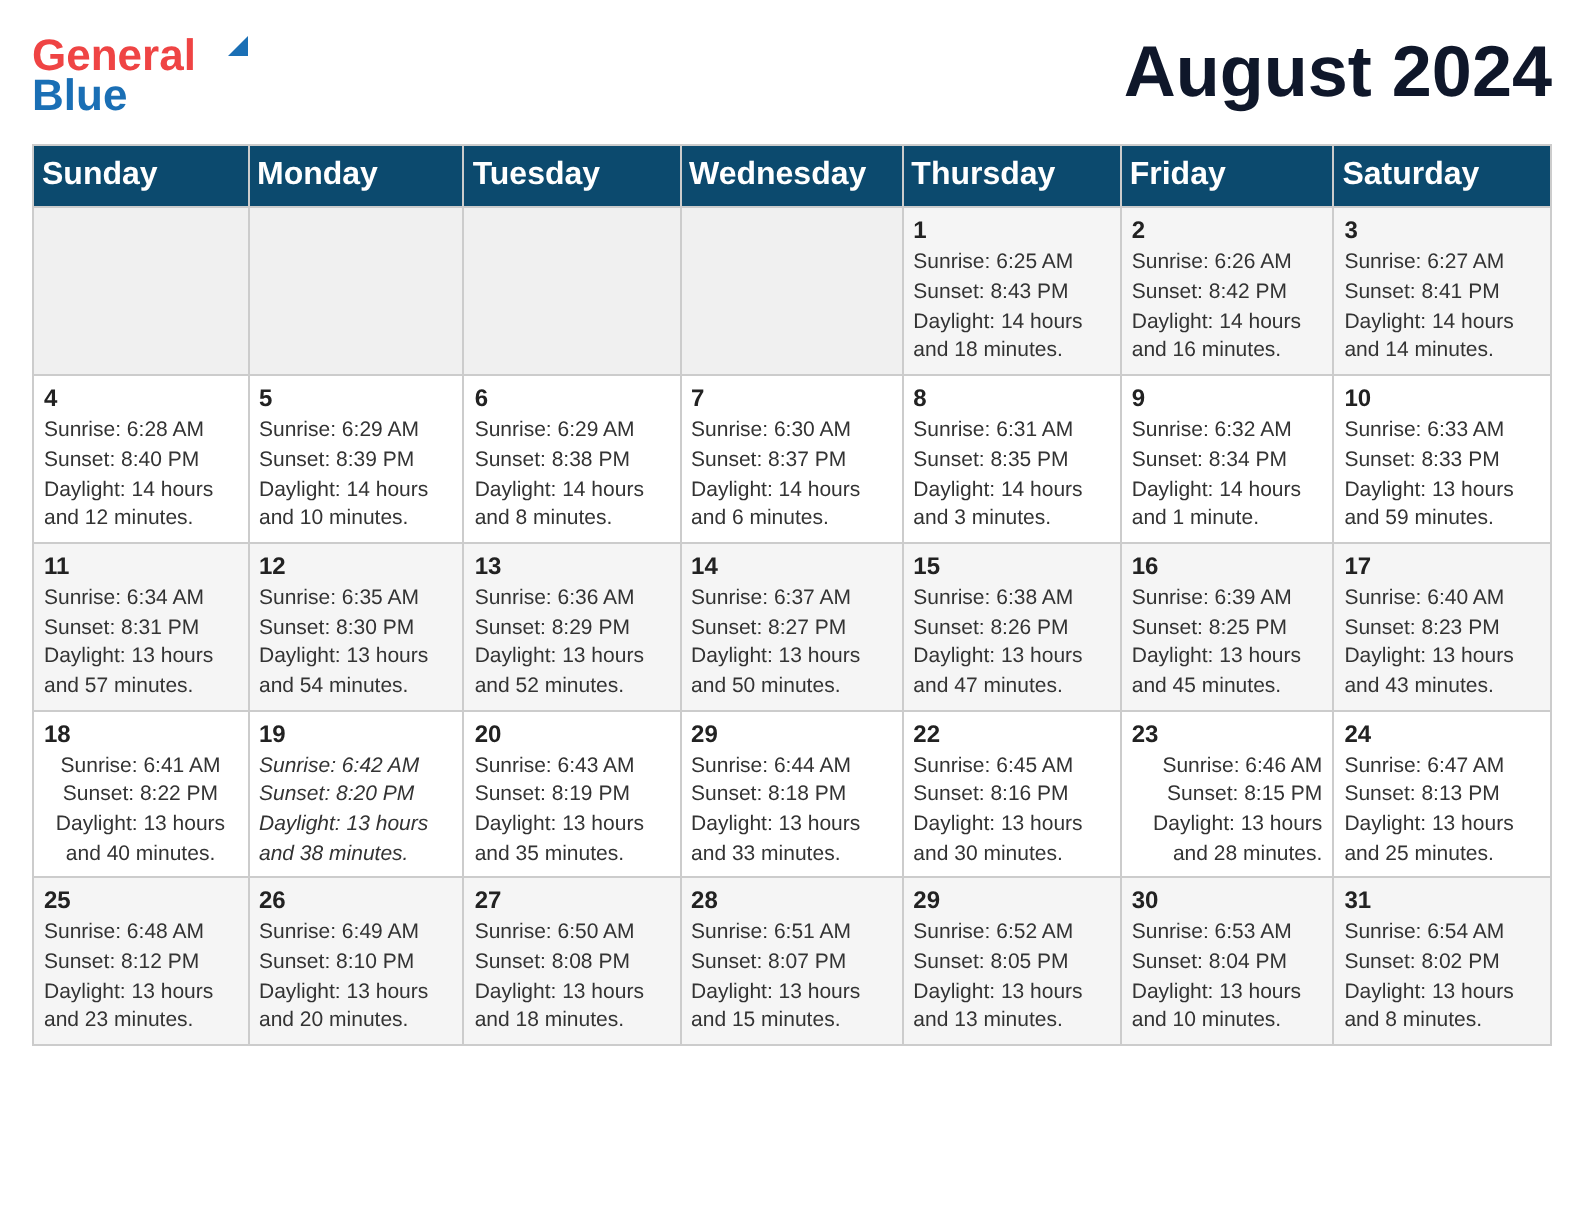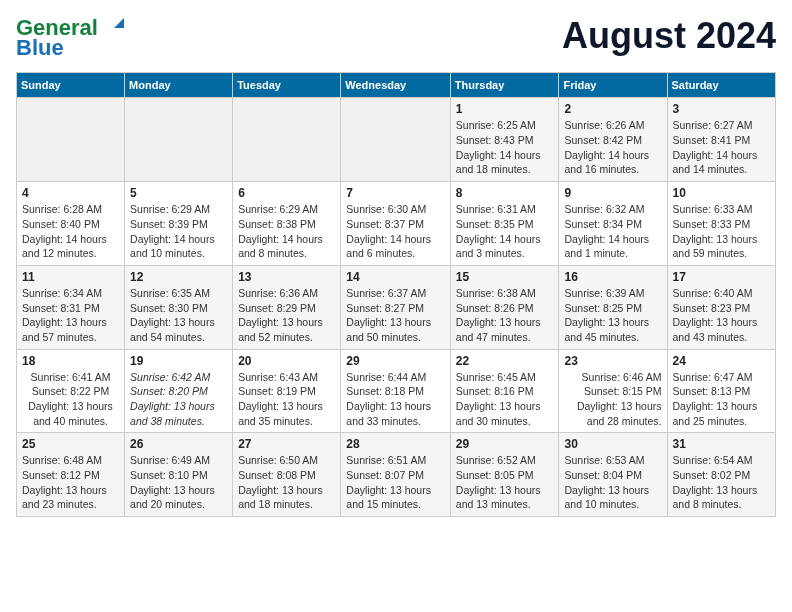--- a/index.html
+++ b/index.html
@@ -18,21 +18,21 @@
     }
     .logo {
       display: flex;
       align-items: center;
     }
     .logo-text {
       font-size: 22px;
       font-weight: bold;
       line-height: 1.1;
     }
-    .logo-general { color: #15803d; }
+    .logo-general { color: #ef4444; }
     .logo-blue { color: #1a6fb5; }
     .logo-icon {
       width: 24px;
       height: 24px;
       margin-left: 2px;
     }
     .title-section { text-align: right; }
     .month-year {
       font-size: 36px;
       font-weight: bold;
@@ -42,25 +42,25 @@
     .location {
       font-size: 15px;
       color: #444;
     }
     table {
       width: 100%;
       border-collapse: collapse;
       font-size: 11px;
     }
     thead tr th {
-      background-color: #0369a1;
+      background-color: #0c4a6e;
       color: #fff;
       padding: 6px 4px;
       text-align: left;
-      font-size: 11px;
+      font-size: 16px;
       font-weight: bold;
       border: 1px solid #ccc;
     }
     tbody tr td {
       border: 1px solid #ccc;
       padding: 4px 5px;
       vertical-align: top;
       height: 80px;
       width: 113px;
     }

